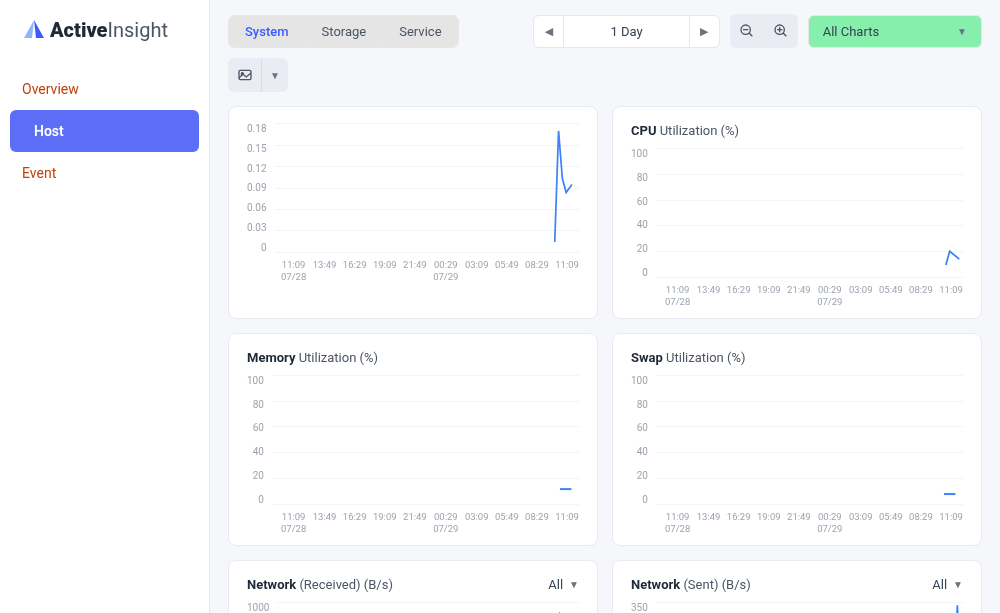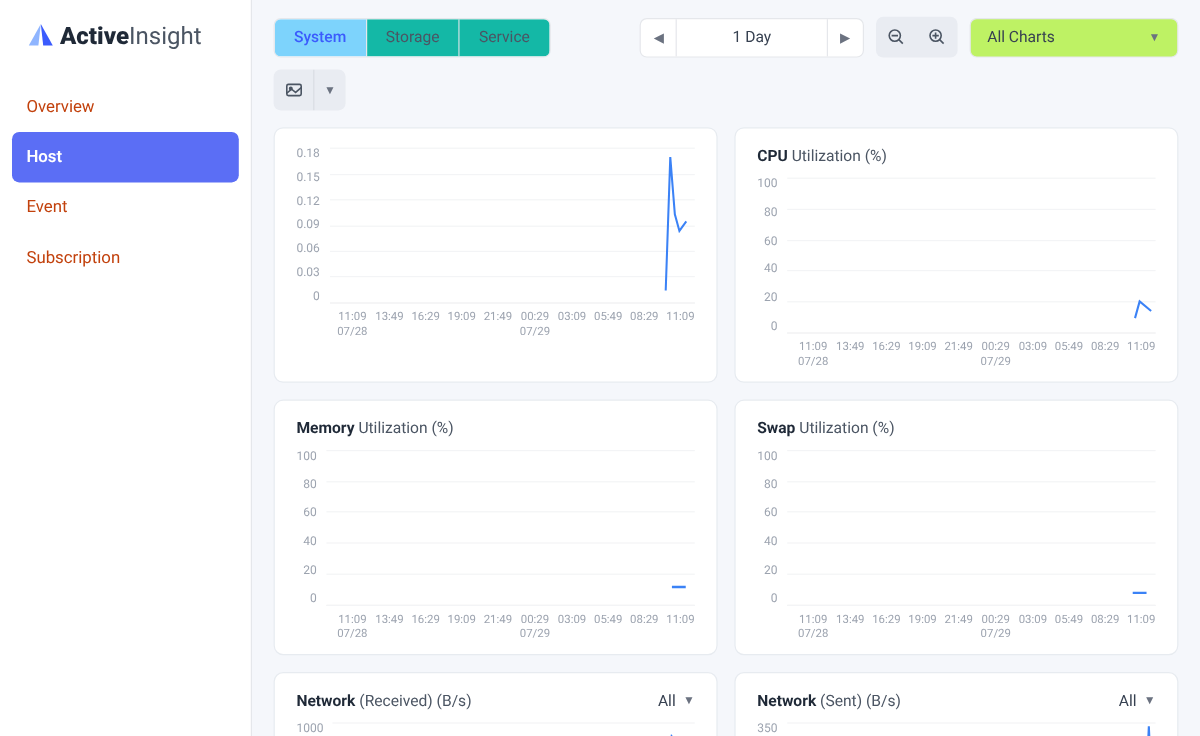--- a/index.html
+++ b/index.html
@@ -3,35 +3,35 @@
 <meta charset="utf-8">
 <style>
 * { box-sizing: border-box; margin: 0; padding: 0; }
 body { font-family: -apple-system, BlinkMacSystemFont, "Segoe UI", Roboto, sans-serif; background: #f5f7fb; color: #1f2937; font-size: 13px; }
 .app { display: flex; min-height: 100vh; }
 .sidebar { width: 210px; background: #fff; border-right: 1px solid #e5e7eb; padding-top: 18px; }
 .logo { display: flex; align-items: center; gap: 4px; padding: 0 22px 26px 22px; font-size: 20px; font-weight: 700; color: #1f2937; }
 .logo svg { width: 24px; height: 24px; }
 .logo .light { font-weight: 400; color: #4b5563; }
 .nav-item { display: block; padding: 13px 22px; color: #c2410c; font-size: 14px; cursor: pointer; }
-.nav-item.active { background: #5b6ef5; color: #fff; font-weight: 600; border-radius: 6px; margin: 0 10px; padding: 13px 12px; }
+.nav-item.active { background: #5b6ef5; color: #fff; font-weight: 600; border-radius: 6px; margin: 0 10px; padding: 13px 24px; }
 .main { flex: 1; padding: 14px 18px; overflow: auto; }
 .toolbar { display: flex; align-items: center; gap: 10px; margin-bottom: 14px; flex-wrap: wrap; }
 .tabgroup { display: inline-flex; border: 1px solid #e5e7eb; border-radius: 6px; overflow: hidden; background: #fff; }
-.tab { padding: 8px 16px; font-size: 13px; color: #4b5563; border-right: 1px solid #e5e7eb; cursor: pointer; background: #14b8a6; }
+.tab { padding: 8px 16px; font-size: 13px; color: #4b5563; border-right: 1px solid #e5e7eb; cursor: pointer; background: #e5e5e5; }
 .tab:last-child { border-right: none; }
-.tab.active { color: #3b5bfd; background: #7dd3fc; font-weight: 500; }
+.tab.active { color: #3b5bfd; background: #e5e5e5; font-weight: 500; }
 .picker { display: inline-flex; border: 1px solid #e5e7eb; border-radius: 6px; background: #fff; align-items: stretch; }
 .picker .arrow { width: 30px; display: flex; align-items: center; justify-content: center; color: #6b7280; font-size: 11px; cursor: pointer; border-right: 1px solid #e5e7eb; }
 .picker .arrow:last-child { border-right: none; border-left: 1px solid #e5e7eb; }
 .picker .label { padding: 8px 46px; font-size: 13px; color: #374151; display: flex; align-items: center; }
 .zoomgroup { display: inline-flex; border-radius: 6px; background: #e9ecf2; overflow: hidden; }
 .iconbtn { width: 34px; height: 34px; display: flex; align-items: center; justify-content: center; cursor: pointer; color: #4b5563; }
 .iconbtn svg { width: 16px; height: 16px; }
-.dropdown { display: inline-flex; align-items: center; border: 1px solid #e5e7eb; border-radius: 6px; background: #bef264; padding: 8px 14px; gap: 78px; color: #374151; font-size: 13px; cursor: pointer; min-width: 170px; justify-content: space-between; }
+.dropdown { display: inline-flex; align-items: center; border: 1px solid #e5e7eb; border-radius: 6px; background: #86efac; padding: 8px 14px; gap: 78px; color: #374151; font-size: 13px; cursor: pointer; min-width: 170px; justify-content: space-between; }
 .dropdown .caret { font-size: 10px; color: #6b7280; }
 .exportgroup { display: inline-flex; border-radius: 6px; background: #e9ecf2; overflow: hidden; align-items: stretch; }
 .exportgroup .iconbtn:first-child { border-right: 1px solid #d9dce3; }
 .spacer { flex: 1; }
 .grid { display: grid; grid-template-columns: 1fr 1fr; gap: 14px; }
 .card { background: #fff; border: 1px solid #e7ebf0; border-radius: 8px; padding: 16px 18px 10px 18px; }
 .card-header { display: flex; justify-content: space-between; align-items: center; margin-bottom: 10px; }
 .card-title { font-size: 13px; color: #4b5563; }
 .card-title b { color: #1f2937; font-weight: 700; }
 .card-filter { font-size: 13px; color: #374151; display: inline-flex; align-items: center; gap: 6px; cursor: pointer; }
@@ -53,21 +53,20 @@
       <svg viewBox="0 0 24 24">
         <path d="M12 2 L22 20 L14 20 Z" fill="#3b5bfd"></path>
         <path d="M12 2 L2 20 L10 20 Z" fill="#8fb5ff"></path>
       </svg>
       <span><b>Active</b><span class="light">Insight</span></span>
     </div>
     <nav id="sidebar-nav">
         <a class="nav-item">Overview</a>
         <a class="nav-item active">Host</a>
         <a class="nav-item">Event</a>
-        <a class="nav-item">Subscription</a>
       </nav>
   </aside>
 
   <main class="main">
     <div class="toolbar">
       <div class="tabgroup" id="category-tabs">
           <div class="tab active">System</div>
           <div class="tab">Storage</div>
           <div class="tab">Service</div>
         </div>

